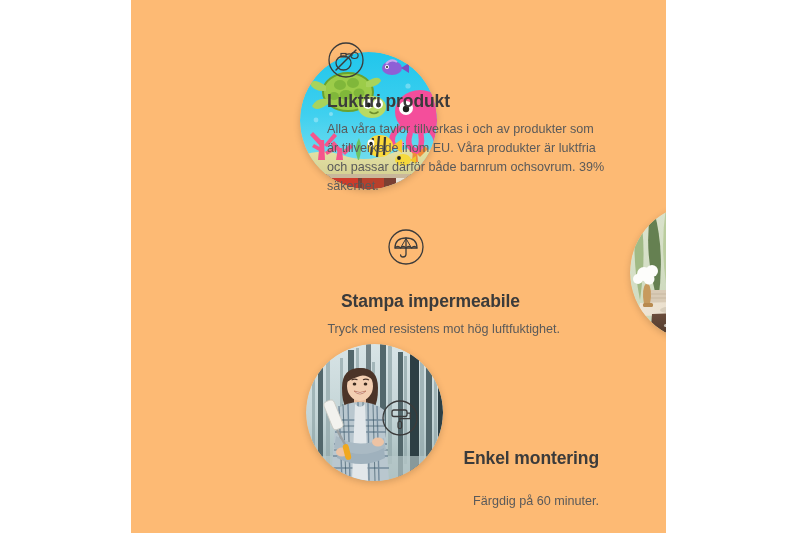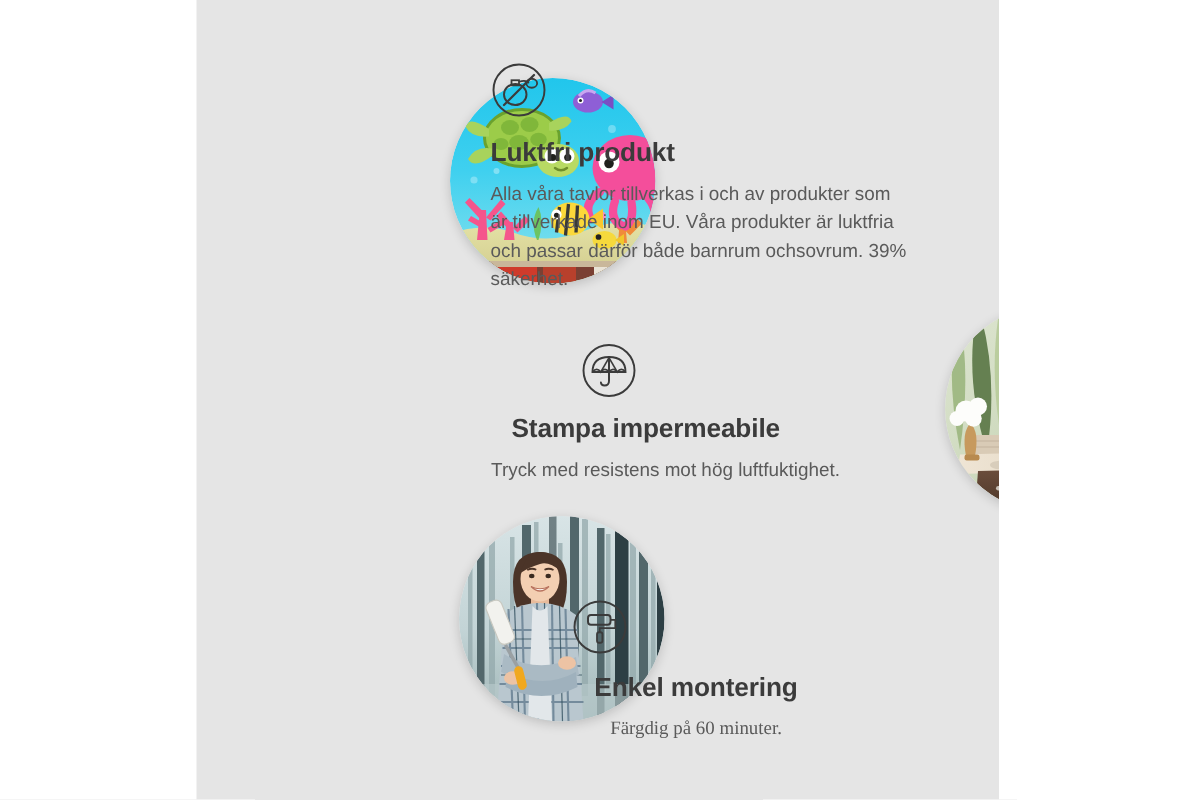--- a/index.html
+++ b/index.html
@@ -22,21 +22,21 @@
     background: #ffffff;
   }
 
   
   #panel {
     position: absolute;
     left: 131px;
     top: 0px;
     width: 535px;
     height: 533px;
-    background: #e5e5e5;
+    background: #fdba74;
     overflow: hidden;
   }
 
   
   .feature {
     position: absolute;
   }
   .icon-wrap {
     width: 38px;
     height: 38px;
@@ -76,28 +76,28 @@
   .photo svg { display: block; }
 
   
   #f1 { left: 196px; top: 41px; }
   #f1 .f-title { margin-top: 12px; }
   #f1 .f-body  { margin-top: 7px; width: 280px; }
 
   
   #f2 { left: 94px; top: 228px; width: 335px; text-align: center; }
   #f2 .icon-row { display:flex; justify-content:flex-end; padding-right: 135px;}
-  #f2 .f-title { margin-top: 9px; text-align: center; padding-left:76px;}
+  #f2 .f-title { margin-top: 25px; text-align: center; padding-left:76px;}
   #f2 .f-sub   { margin-top: 7px;  text-align: right; }
 
   
-  #f3 { left: 198px; top: 399px; width: 270px; text-align: center; }
+  #f3 { left: 198px; top: 399px; width: 270px; text-align: right; }
   #f3 .icon-row { display:flex; justify-content:center; padding-right: 128px;}
   #f3 .f-title { margin-top: 11px; }
-  #f3 .f-sub   { margin-top: 6px; font-family: Liberation Serif, serif; }
+  #f3 .f-sub   { margin-top: 22px; }
 
   
   #p1 { left: 169px; top: 52px;  width: 137px; height: 137px; }
   #p2 { left: 499px; top: 204px; width: 137px; height: 137px; }
   #p3 { left: 175px; top: 344px; width: 137px; height: 137px; }
 </style>
 </head>
 <body>
 
 <div id="stage">

